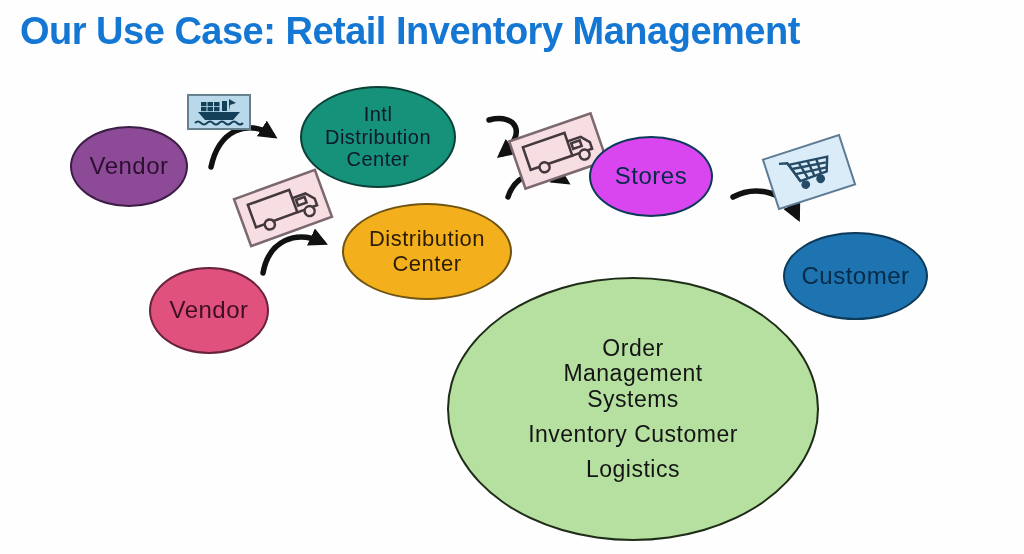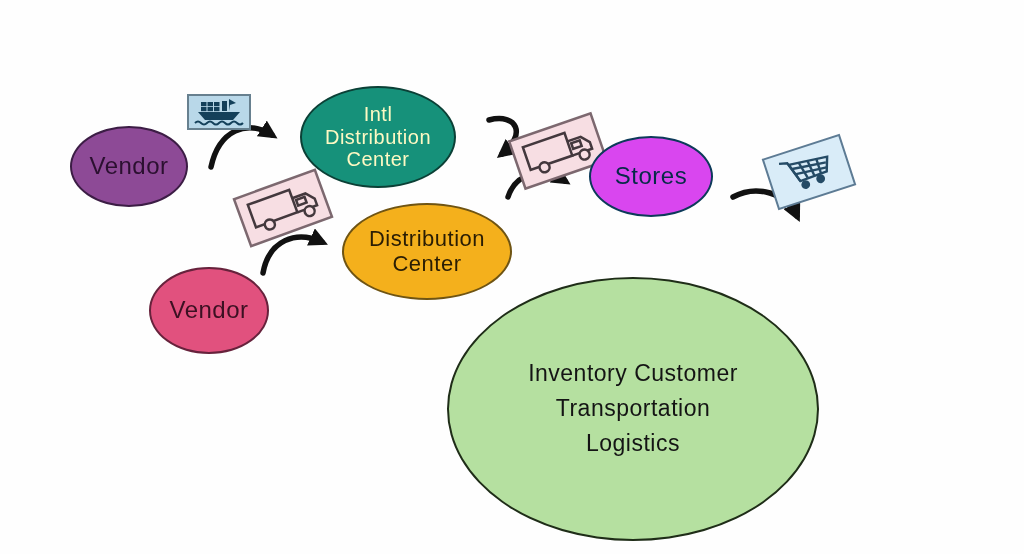--- a/index.html
+++ b/index.html
@@ -13,41 +13,42 @@
     color:#1477d3; white-space:nowrap;
   }
   #arrow-icon-layer{ position:absolute; left:0; top:0; z-index:1; }
   .node{
     position:absolute; z-index:2; border-radius:50%;
     border:2px solid #222; display:flex; align-items:center; justify-content:center;
     box-sizing:border-box; text-align:center; font-weight:500;
   }
   .node-label{ white-space:pre-line; line-height:1.12; letter-spacing:0.5px; }
   #node-vendor-intl { left:70px;  top:126px; width:118px; height:81px;  background:#8d4a96; border-color:#3c1d45; color:#2b1030; font-size:24px; }
-  #node-idc         { left:300px; top:86px;  width:156px; height:102px; background:#16917a; border-color:#0b4036; color:#fef9c3; font-size:20px; }
+  #node-idc         { left:300px; top:86px;  width:156px; height:102px; background:#16917a; border-color:#0b4036; color:#0f172a; font-size:20px; }
   #node-vendor-dom  { left:149px; top:267px; width:120px; height:87px;  background:#e1517e; border-color:#67223c; color:#3c1022; font-size:24px; }
   #node-dc          { left:342px; top:203px; width:170px; height:97px;  background:#f4b01c; border-color:#6f5413; color:#2a1d04; font-size:22px; }
   #node-stores      { left:589px; top:136px; width:124px; height:81px;  background:#d946ef; border-color:#0d3a5a; color:#062a47; font-size:24px; }
   #node-customer    { left:783px; top:232px; width:145px; height:88px;  background:#1d74b0; border-color:#0d3a5a; color:#062a47; font-size:24px; }
   #systems-circle{
     position:absolute; z-index:2; left:447px; top:277px; width:372px; height:264px;
     background:#b5e0a0; border:2px solid #1f2d18; border-radius:50%;
     box-sizing:border-box; display:flex; flex-direction:column;
     align-items:center; justify-content:center; gap:9px; color:#141414;
   }
   .system-item{
     white-space:pre-line; text-align:center; font-size:23px;
     line-height:1.12; letter-spacing:0.5px; font-weight:500;
   }
 </style>
 </head>
 <body>
 
 <div id="slide">
 
+  <div id="slide-title">Our Use Case: Retail Inventory Management</div>
 
   <svg id="arrow-icon-layer" width="1024" height="554" viewBox="0 0 1024 554">
     <defs>
       <marker id="ah" viewBox="0 0 10 10" refX="6.5" refY="5" markerWidth="3.4" markerHeight="3.4" orient="auto-start-reverse">
         <path d="M0,0 L10,5 L0,10 z" fill="#111"></path>
       </marker>
     </defs>
 
     <g stroke="#111" stroke-width="5.5" fill="none" stroke-linecap="round">
       <path d="M 211 167 C 219 130 247 119 272 135" marker-end="url(#ah)"></path>
@@ -105,22 +106,24 @@
         <path d="M 11 -10 L 11 5"></path>
         <path d="M -15 -8 L 19 -4"></path>
         <path d="M -13 -2 L 18 1"></path>
         <circle cx="-7" cy="11" r="3.2" fill="#254b66"></circle>
         <circle cx="9" cy="10" r="3.2" fill="#254b66"></circle>
       </g>
     </g>
   </svg>
 
   <div id="systems-circle">
+    <div class="system-item">Order
+Management
+Systems</div>
     <div class="system-item">Inventory Customer</div>
-    <div class="system-item">Transportation</div>
     <div class="system-item">Logistics</div>
   </div>
 
   <div class="node" id="node-vendor-intl">
     <span class="node-label">Vendor</span>
   </div>
 
   <div class="node" id="node-idc">
     <span class="node-label">Intl
 Distribution
@@ -133,14 +136,17 @@
 
   <div class="node" id="node-dc">
     <span class="node-label">Distribution
 Center</span>
   </div>
 
   <div class="node" id="node-stores">
     <span class="node-label">Stores</span>
   </div>
 
+  <div class="node" id="node-customer">
+    <span class="node-label">Customer</span>
+  </div>
 
 </div>
 
 </body></html>

